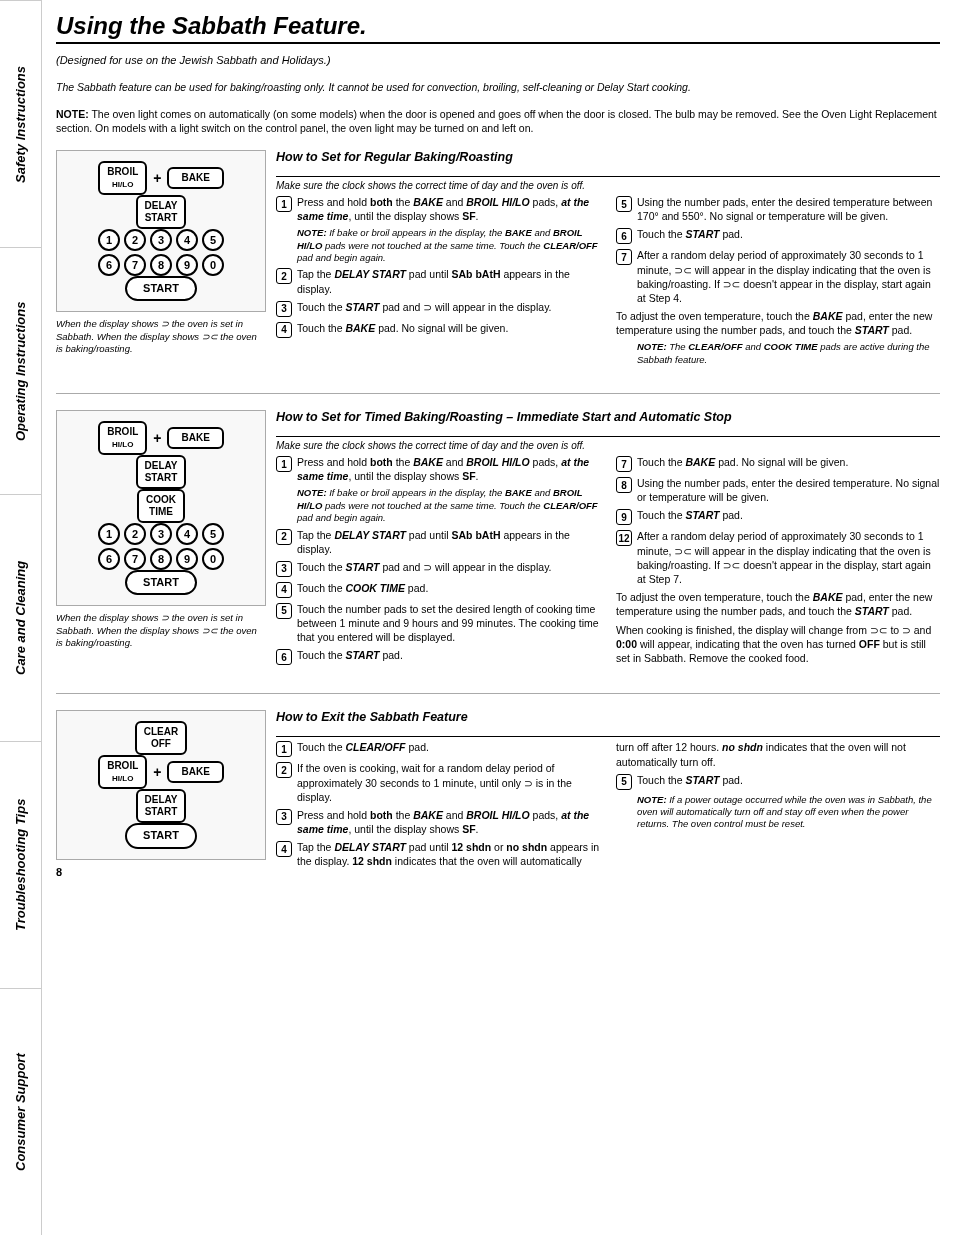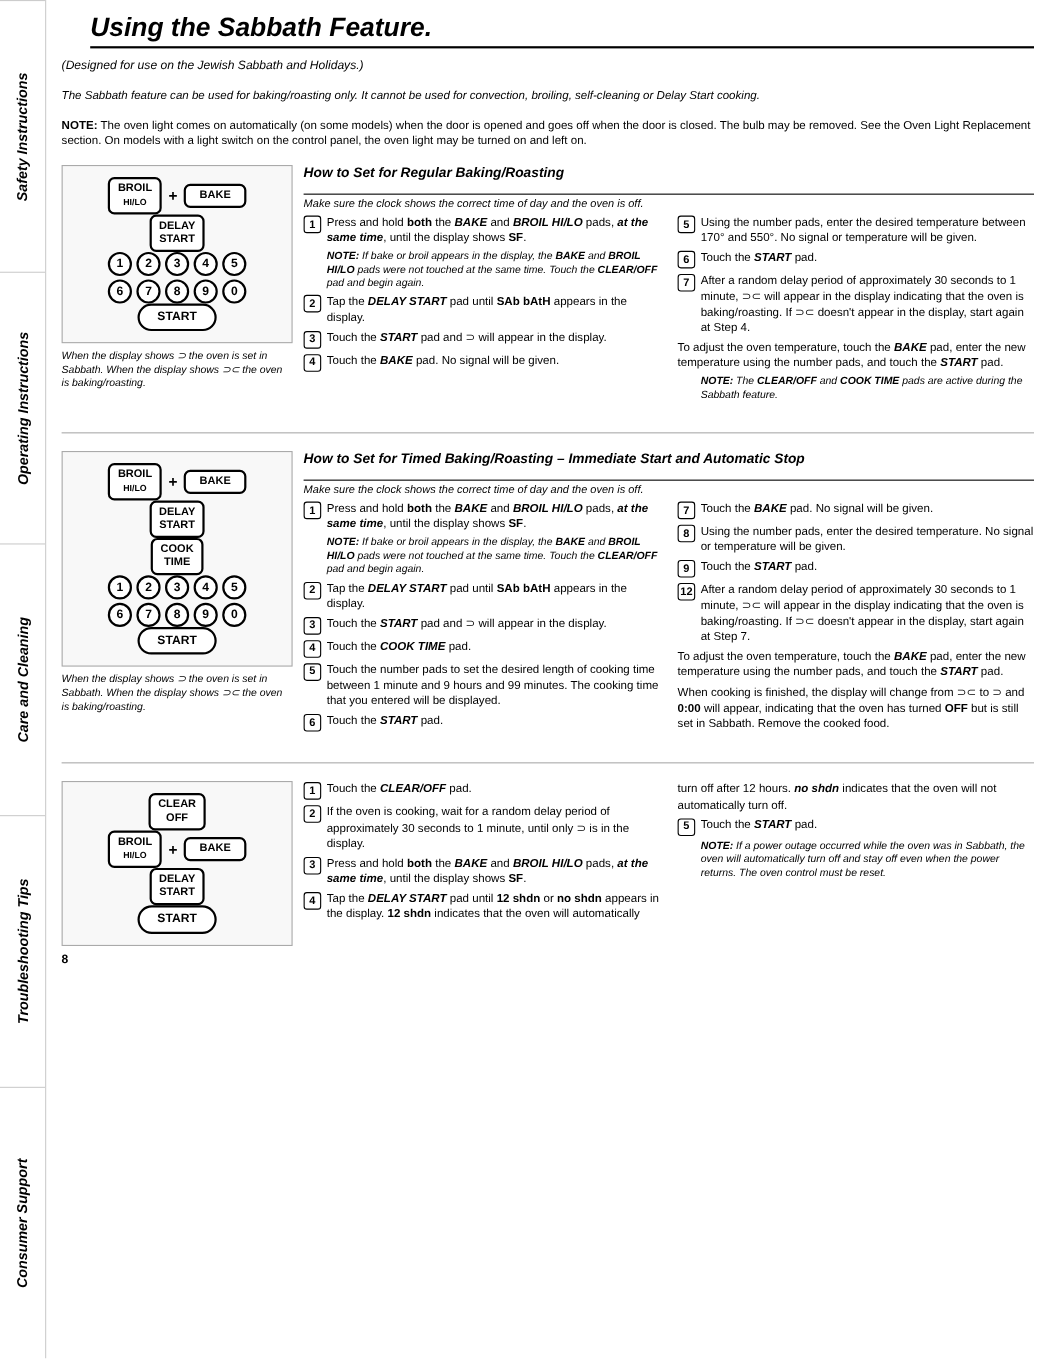--- a/index.html
+++ b/index.html
@@ -55,21 +55,20 @@
     }
 
     
     .page-title {
       font-size: 24px;
       font-weight: bold;
       font-style: italic;
       border-bottom: 2px solid #000;
       padding-bottom: 2px;
       margin-bottom: 2px;
-      margin-left: 26px;
     }
 
     .page-subtitle {
       font-style: italic;
       font-size: 11px;
       margin-bottom: 6px;
     }
 
     .intro-text {
       font-style: italic;
@@ -484,20 +483,21 @@
             <div class="oven-btn">DELAY<br>START</div>
           </div>
           <div class="oven-row">
             <div class="oven-btn start-btn">START</div>
           </div>
         </div>
         <div class="page-number">8</div>
       </div>
 
       <div class="right-col">
+        <div class="section-title">How to Exit the Sabbath Feature</div>
 
         <div class="two-step-cols">
           <div class="step-col">
             <div class="step">
               <div class="step-num">1</div>
               <div class="step-text">Touch the <b><i>CLEAR/OFF</i></b> pad.</div>
             </div>
             <div class="step">
               <div class="step-num">2</div>
               <div class="step-text">If the oven is cooking, wait for a random delay period of approximately 30 seconds to 1 minute, until only ⊃ is in the display.</div>

